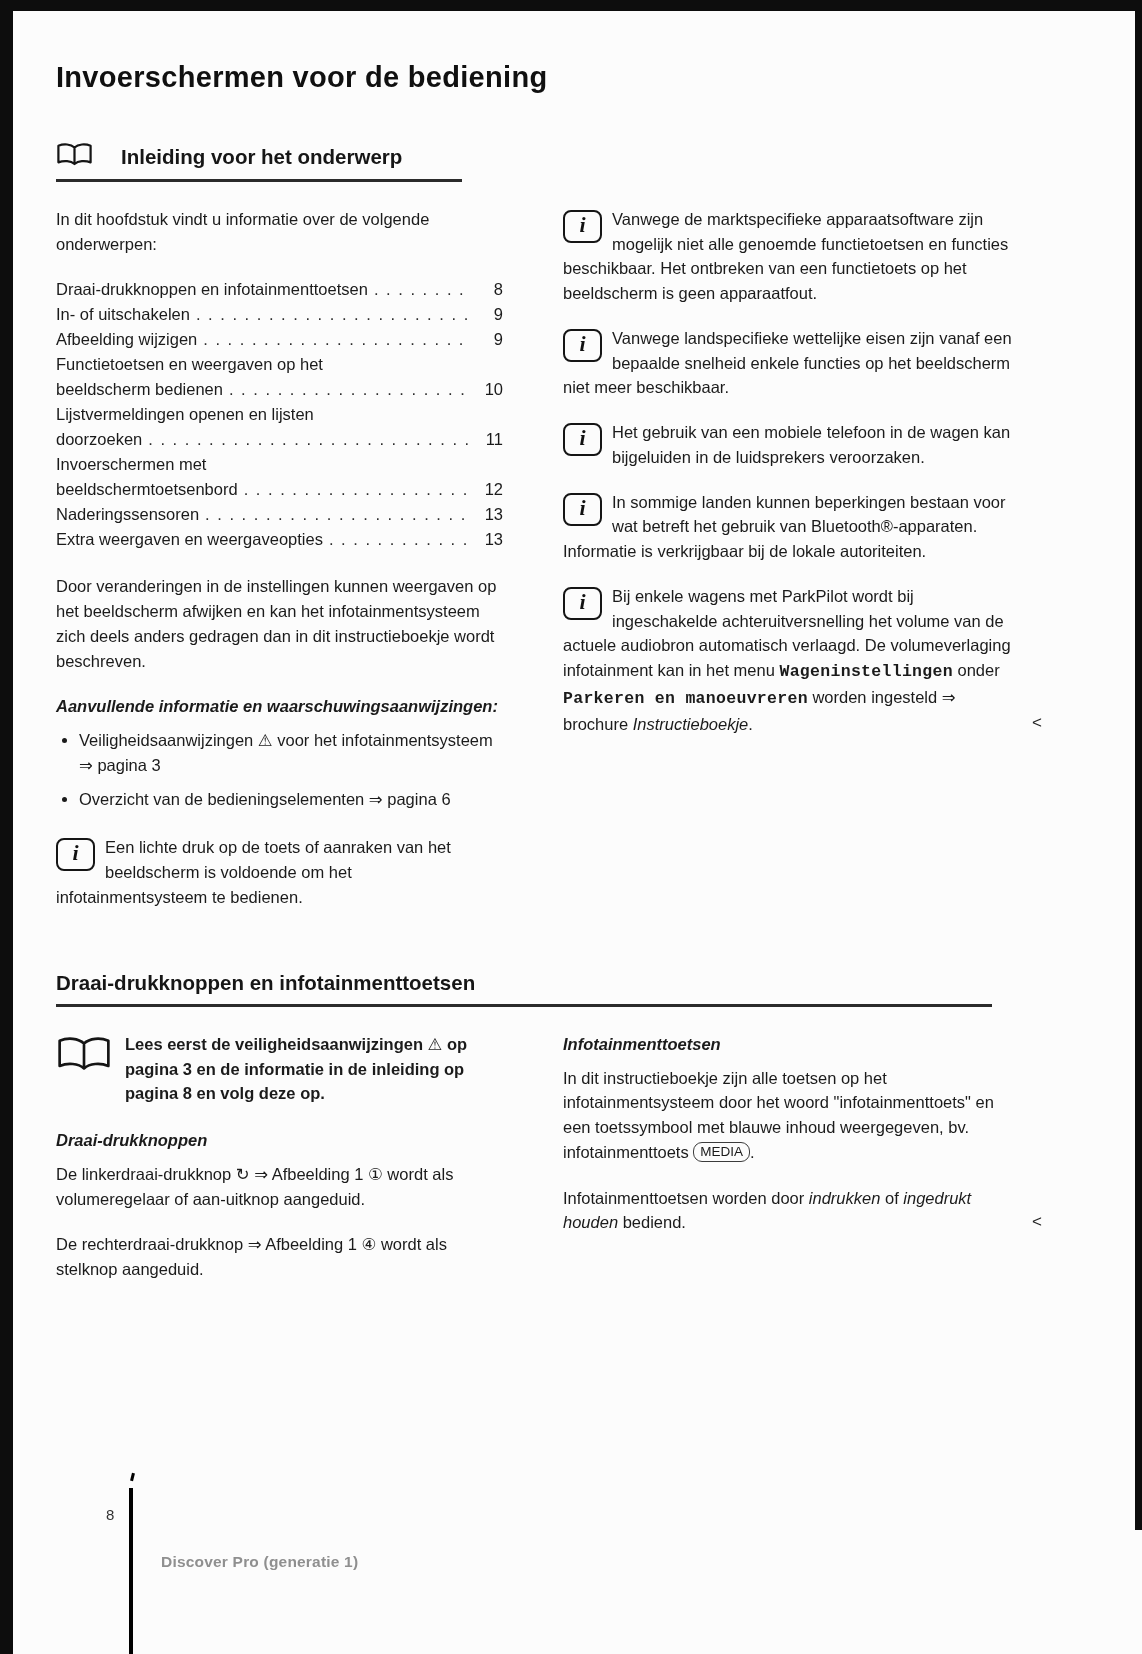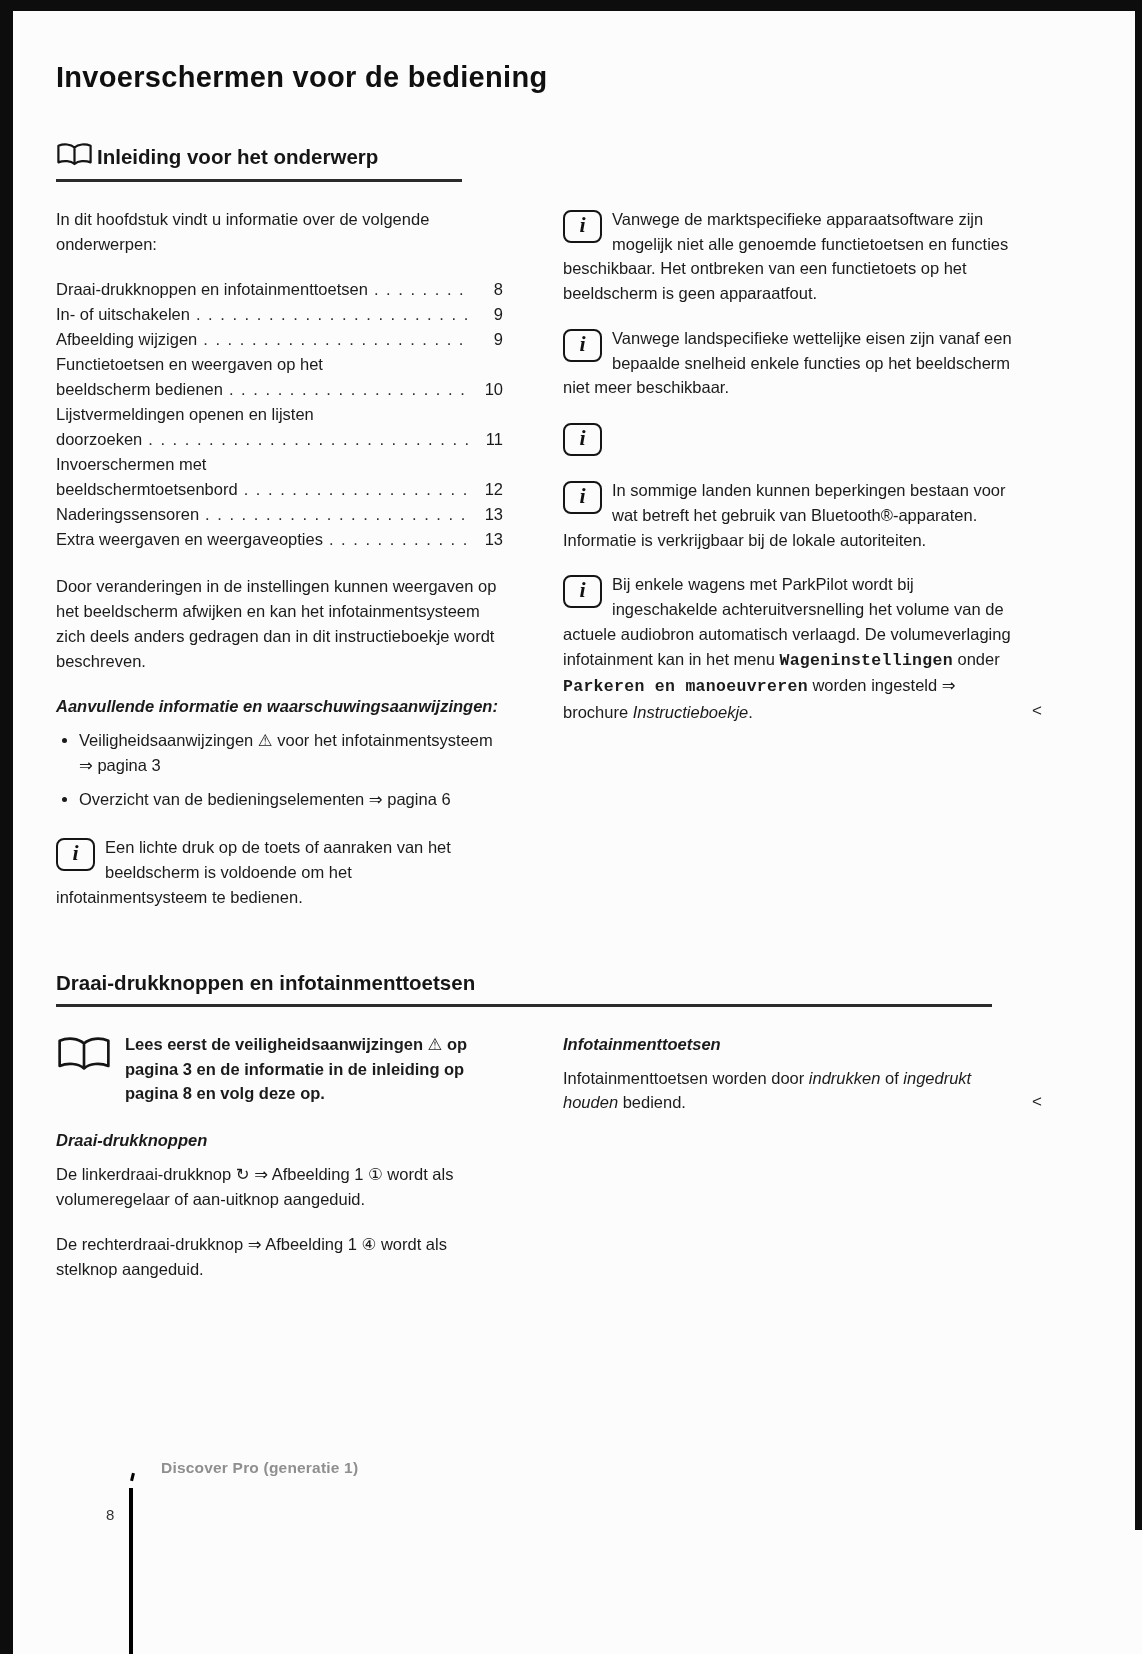--- a/index.html
+++ b/index.html
@@ -9,21 +9,21 @@
     font-family:"Liberation Sans","DejaVu Sans",sans-serif;
   }
   
   .scan-top{position:absolute;top:0;left:0;width:1142px;height:11px;background:#0d0d0d;z-index:6;}
   .scan-left{position:absolute;top:0;left:0;width:13px;height:1654px;background:#0d0d0d;z-index:6;}
   .scan-right{position:absolute;top:0;right:0;width:7px;height:1530px;background:#0d0d0d;z-index:6;}
 
   .content{position:absolute;left:56px;top:56px;width:936px;font-size:16.5px;line-height:1.5;}
   .page-title{font-size:29px;font-weight:700;color:#101010;margin:0 0 42px 0;letter-spacing:.3px;}
 
-  .sec-head{display:flex;align-items:center;gap:4px;}
+  .sec-head{display:flex;align-items:center;gap:28px;}
   .sec-head .txt{font-size:20.5px;font-weight:700;color:#161616;}
   .rule{height:2.5px;background:#2b2b2b;margin-top:6px;}
   .rule.partial{width:406px;}
   .cols{display:grid;grid-template-columns:447px 451px;column-gap:60px;margin-top:25px;align-items:start;}
 
   .toc{margin:21px 0 22px 0;}
   .toc-row{display:flex;align-items:baseline;line-height:25px;}
   .toc-label{white-space:nowrap;}
   .toc-dots{flex:1;overflow:hidden;white-space:nowrap;margin:0 6px;letter-spacing:1.5px;color:#2c2c2c;}
   .toc-line1{line-height:25px;}
@@ -50,21 +50,21 @@
   .sec2{margin-top:38px;}
   .safety{font-weight:700;margin-bottom:22px;}
   .safety::after{content:"";display:block;clear:both;}
   .book-big{float:left;margin:3px 13px 4px 0;}
   .key-cap{display:inline-block;border:1.6px solid #3c3c3c;border-radius:9px;padding:0 6px;
     font-size:13.5px;line-height:18px;position:relative;top:-1.5px;}
 
   .footer-page{position:absolute;left:106px;top:1506px;font-size:15px;color:#333;}
   .footer-line{position:absolute;left:129px;top:1488px;width:4px;height:166px;background:#000;z-index:7;}
   .footer-tick{position:absolute;left:131px;top:1473px;width:3px;height:8px;background:#000;transform:rotate(14deg);}
-  .footer-model{position:absolute;left:161px;top:1459px;font-size:15.5px;font-weight:700;color:#8f8f8f;letter-spacing:.2px;}
+  .footer-model{position:absolute;left:161px;top:1553px;font-size:15.5px;font-weight:700;color:#8f8f8f;letter-spacing:.2px;}
 </style>
 </head>
 <body>
 
 <div class="scan-top"></div>
 <div class="scan-left"></div>
 <div class="scan-right"></div>
 
 <div class="content">
 
@@ -156,20 +156,21 @@
         <div class="info-note">
           <span class="info-icon"><i>i</i></span>
           <span>Vanwege de marktspecifieke apparaatsoftware zijn mogelijk niet alle genoemde functietoetsen en functies beschikbaar. Het ontbreken van een functietoets op het beeldscherm is geen apparaatfout.</span>
         </div>
         <div class="info-note">
           <span class="info-icon"><i>i</i></span>
           <span>Vanwege landspecifieke wettelijke eisen zijn vanaf een bepaalde snelheid enkele functies op het beeldscherm niet meer beschikbaar.</span>
         </div>
         <div class="info-note">
           <span class="info-icon"><i>i</i></span>
+          <span>Het gebruik van een mobiele telefoon in de wagen kan bijgeluiden in de luidsprekers veroorzaken.</span>
         </div>
         <div class="info-note">
           <span class="info-icon"><i>i</i></span>
           <span>In sommige landen kunnen beperkingen bestaan voor wat betreft het gebruik van Bluetooth®-apparaten. Informatie is verkrijgbaar bij de lokale autoriteiten.</span>
         </div>
         <div class="info-note rel">
           <span class="info-icon"><i>i</i></span>
           <span>Bij enkele wagens met ParkPilot wordt bij ingeschakelde achteruitversnelling het volume van de actuele audiobron automatisch verlaagd. De volumeverlaging infotainment kan in het menu </span><span class="menu-term">Wageninstellingen</span><span> onder </span><span class="menu-term">Parkeren en manoeuvreren</span><span> worden ingesteld ⇒ brochure </span><span class="em">Instructieboekje</span><span>.</span>
           <span class="margin-mark">&lt;</span>
         </div>
@@ -195,20 +196,23 @@
           <span>Lees eerst de veiligheidsaanwijzingen ⚠ op pagina 3 en de informatie in de inleiding op pagina 8 en volg deze op.</span>
         </div>
 
         <div class="subhead">Draai-drukknoppen</div>
         <div class="para">De linkerdraai-drukknop ↻ ⇒ Afbeelding 1 ① wordt als volumeregelaar of aan-uitknop aangeduid.</div>
         <div class="para">De rechterdraai-drukknop ⇒ Afbeelding 1 ④ wordt als stelknop aangeduid.</div>
       </div>
 
       <div>
         <div class="subhead">Infotainmenttoetsen</div>
+        <div class="para">
+          <span>In dit instructieboekje zijn alle toetsen op het infotainmentsysteem door het woord "infotainmenttoets" en een toetssymbool met blauwe inhoud weergegeven, bv. infotainmenttoets </span><span class="key-cap">MEDIA</span><span>.</span>
+        </div>
         <div class="para rel">
           <span>Infotainmenttoetsen worden door </span><span class="em">indrukken</span><span> of </span><span class="em">ingedrukt houden</span><span> bediend.</span>
           <span class="margin-mark">&lt;</span>
         </div>
       </div>
     </div>
   </div>
 
 </div>
 

